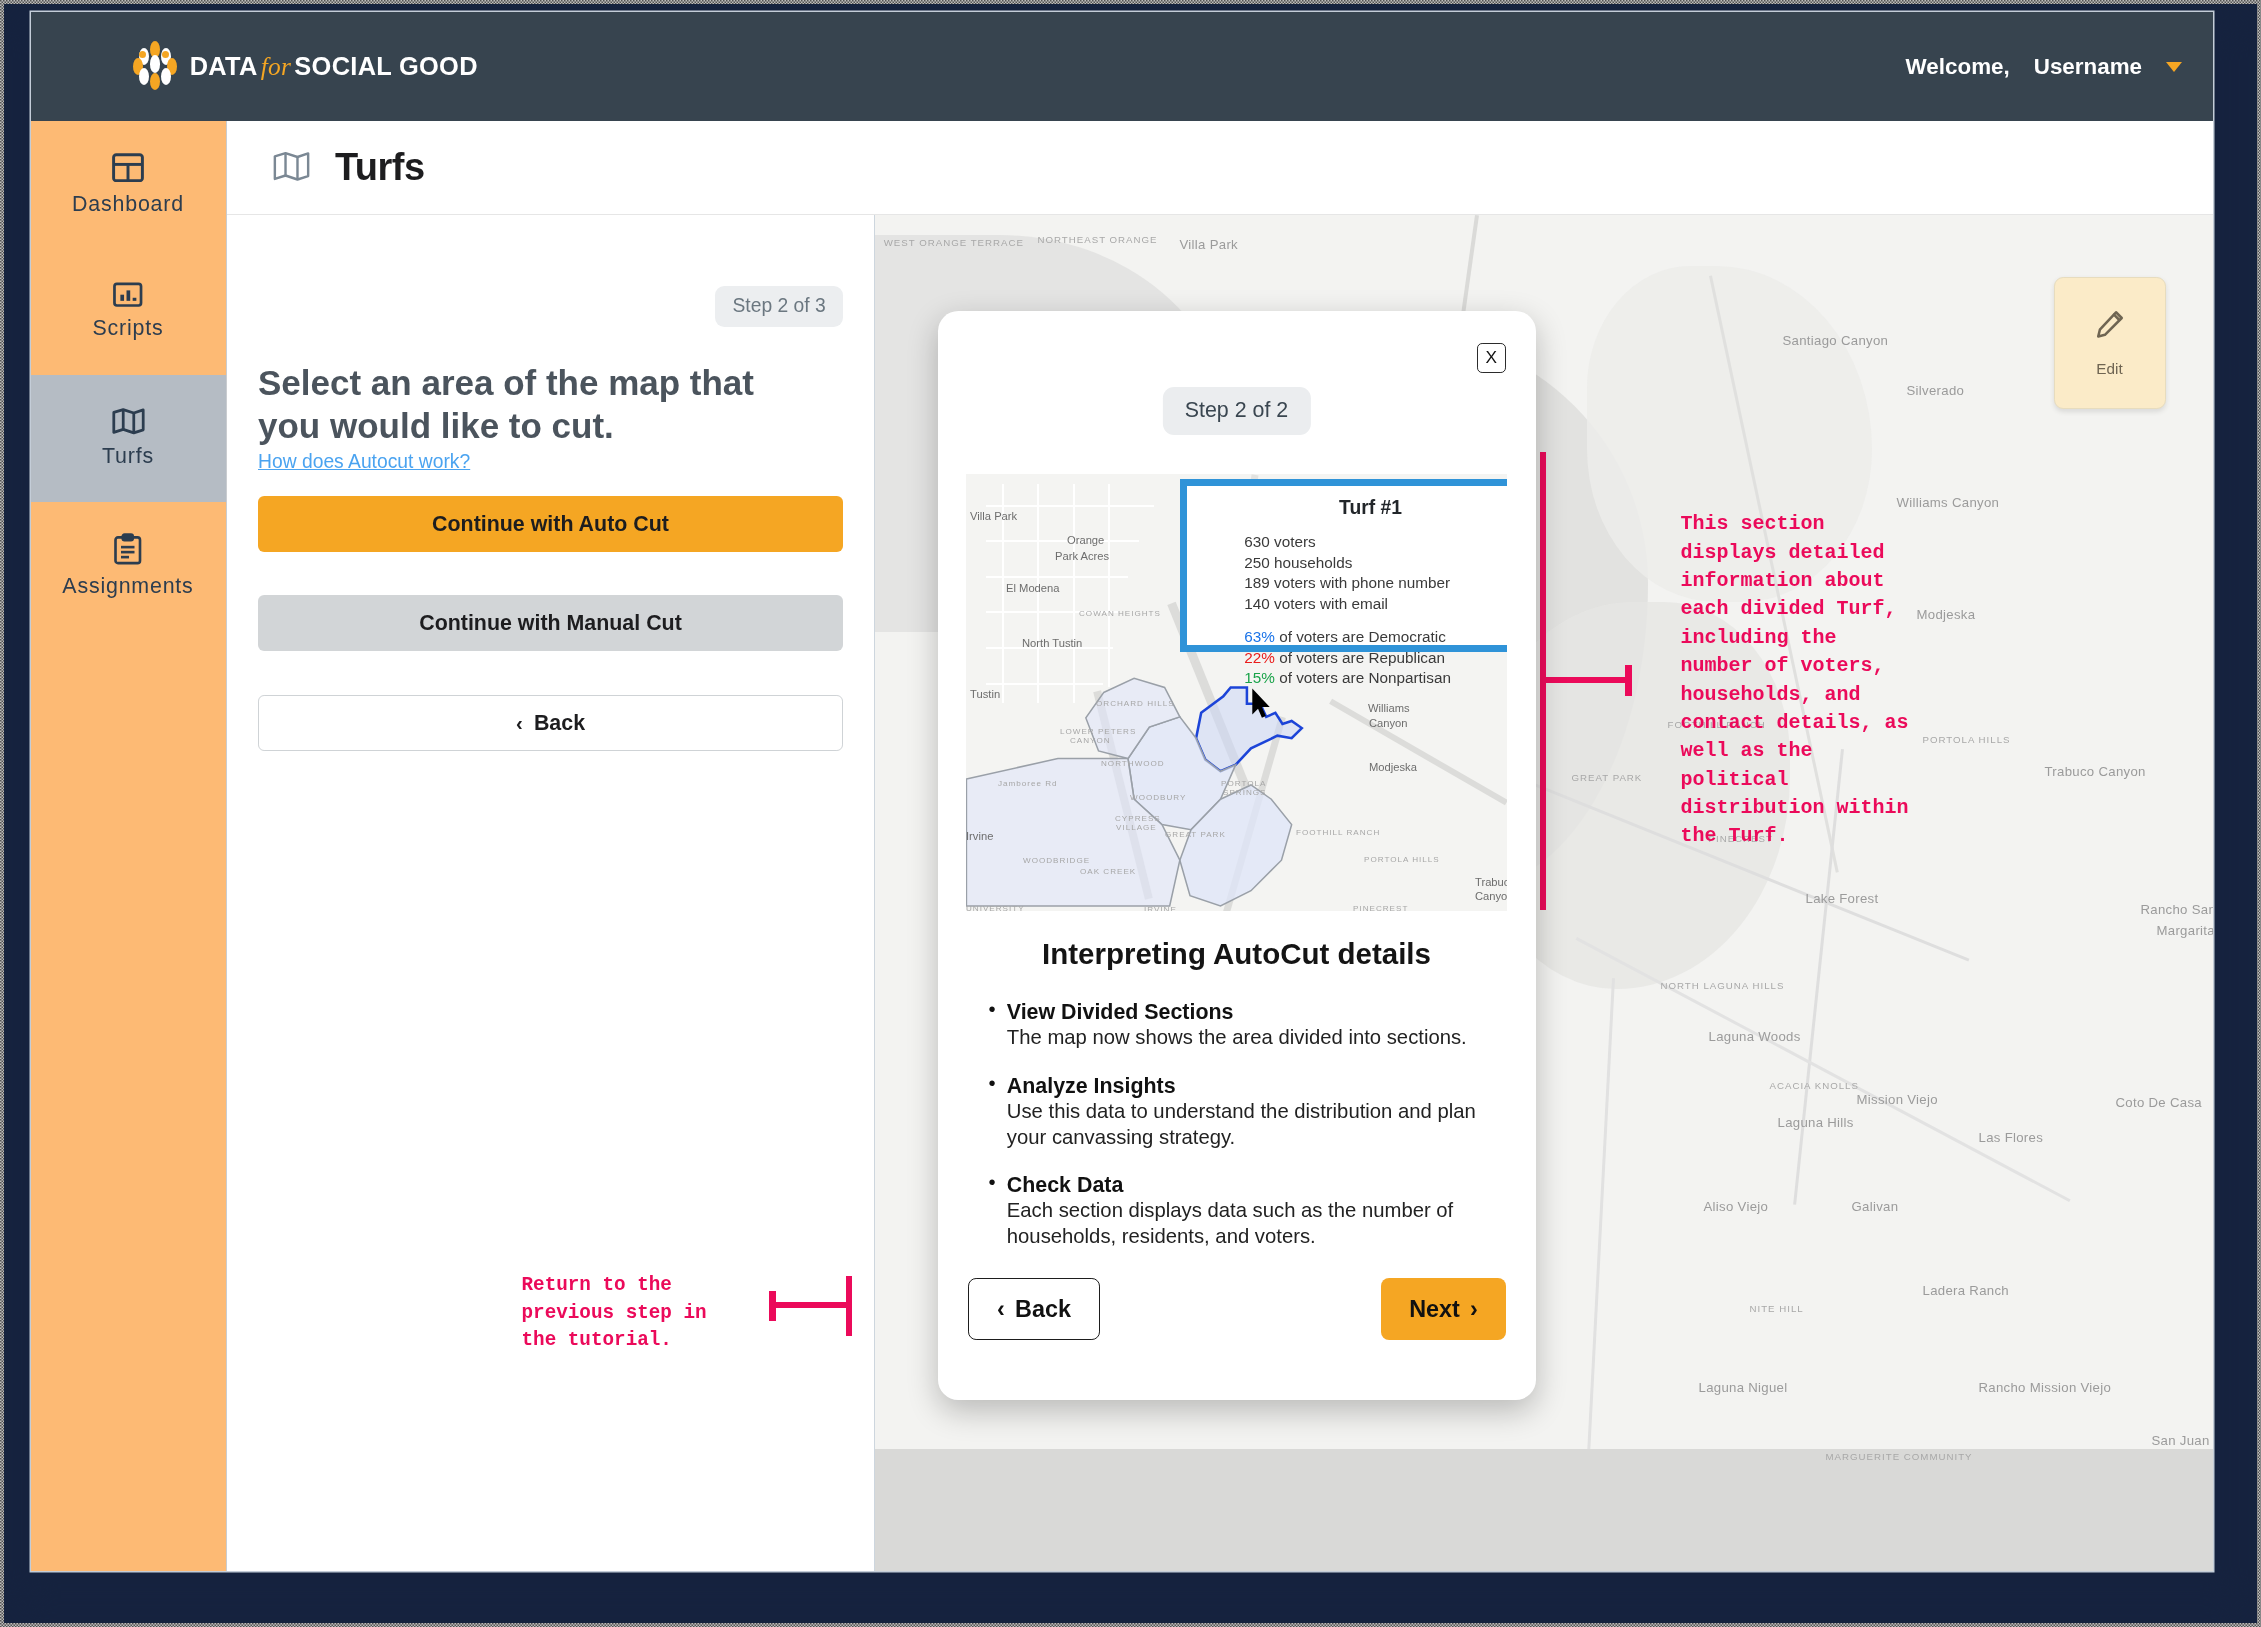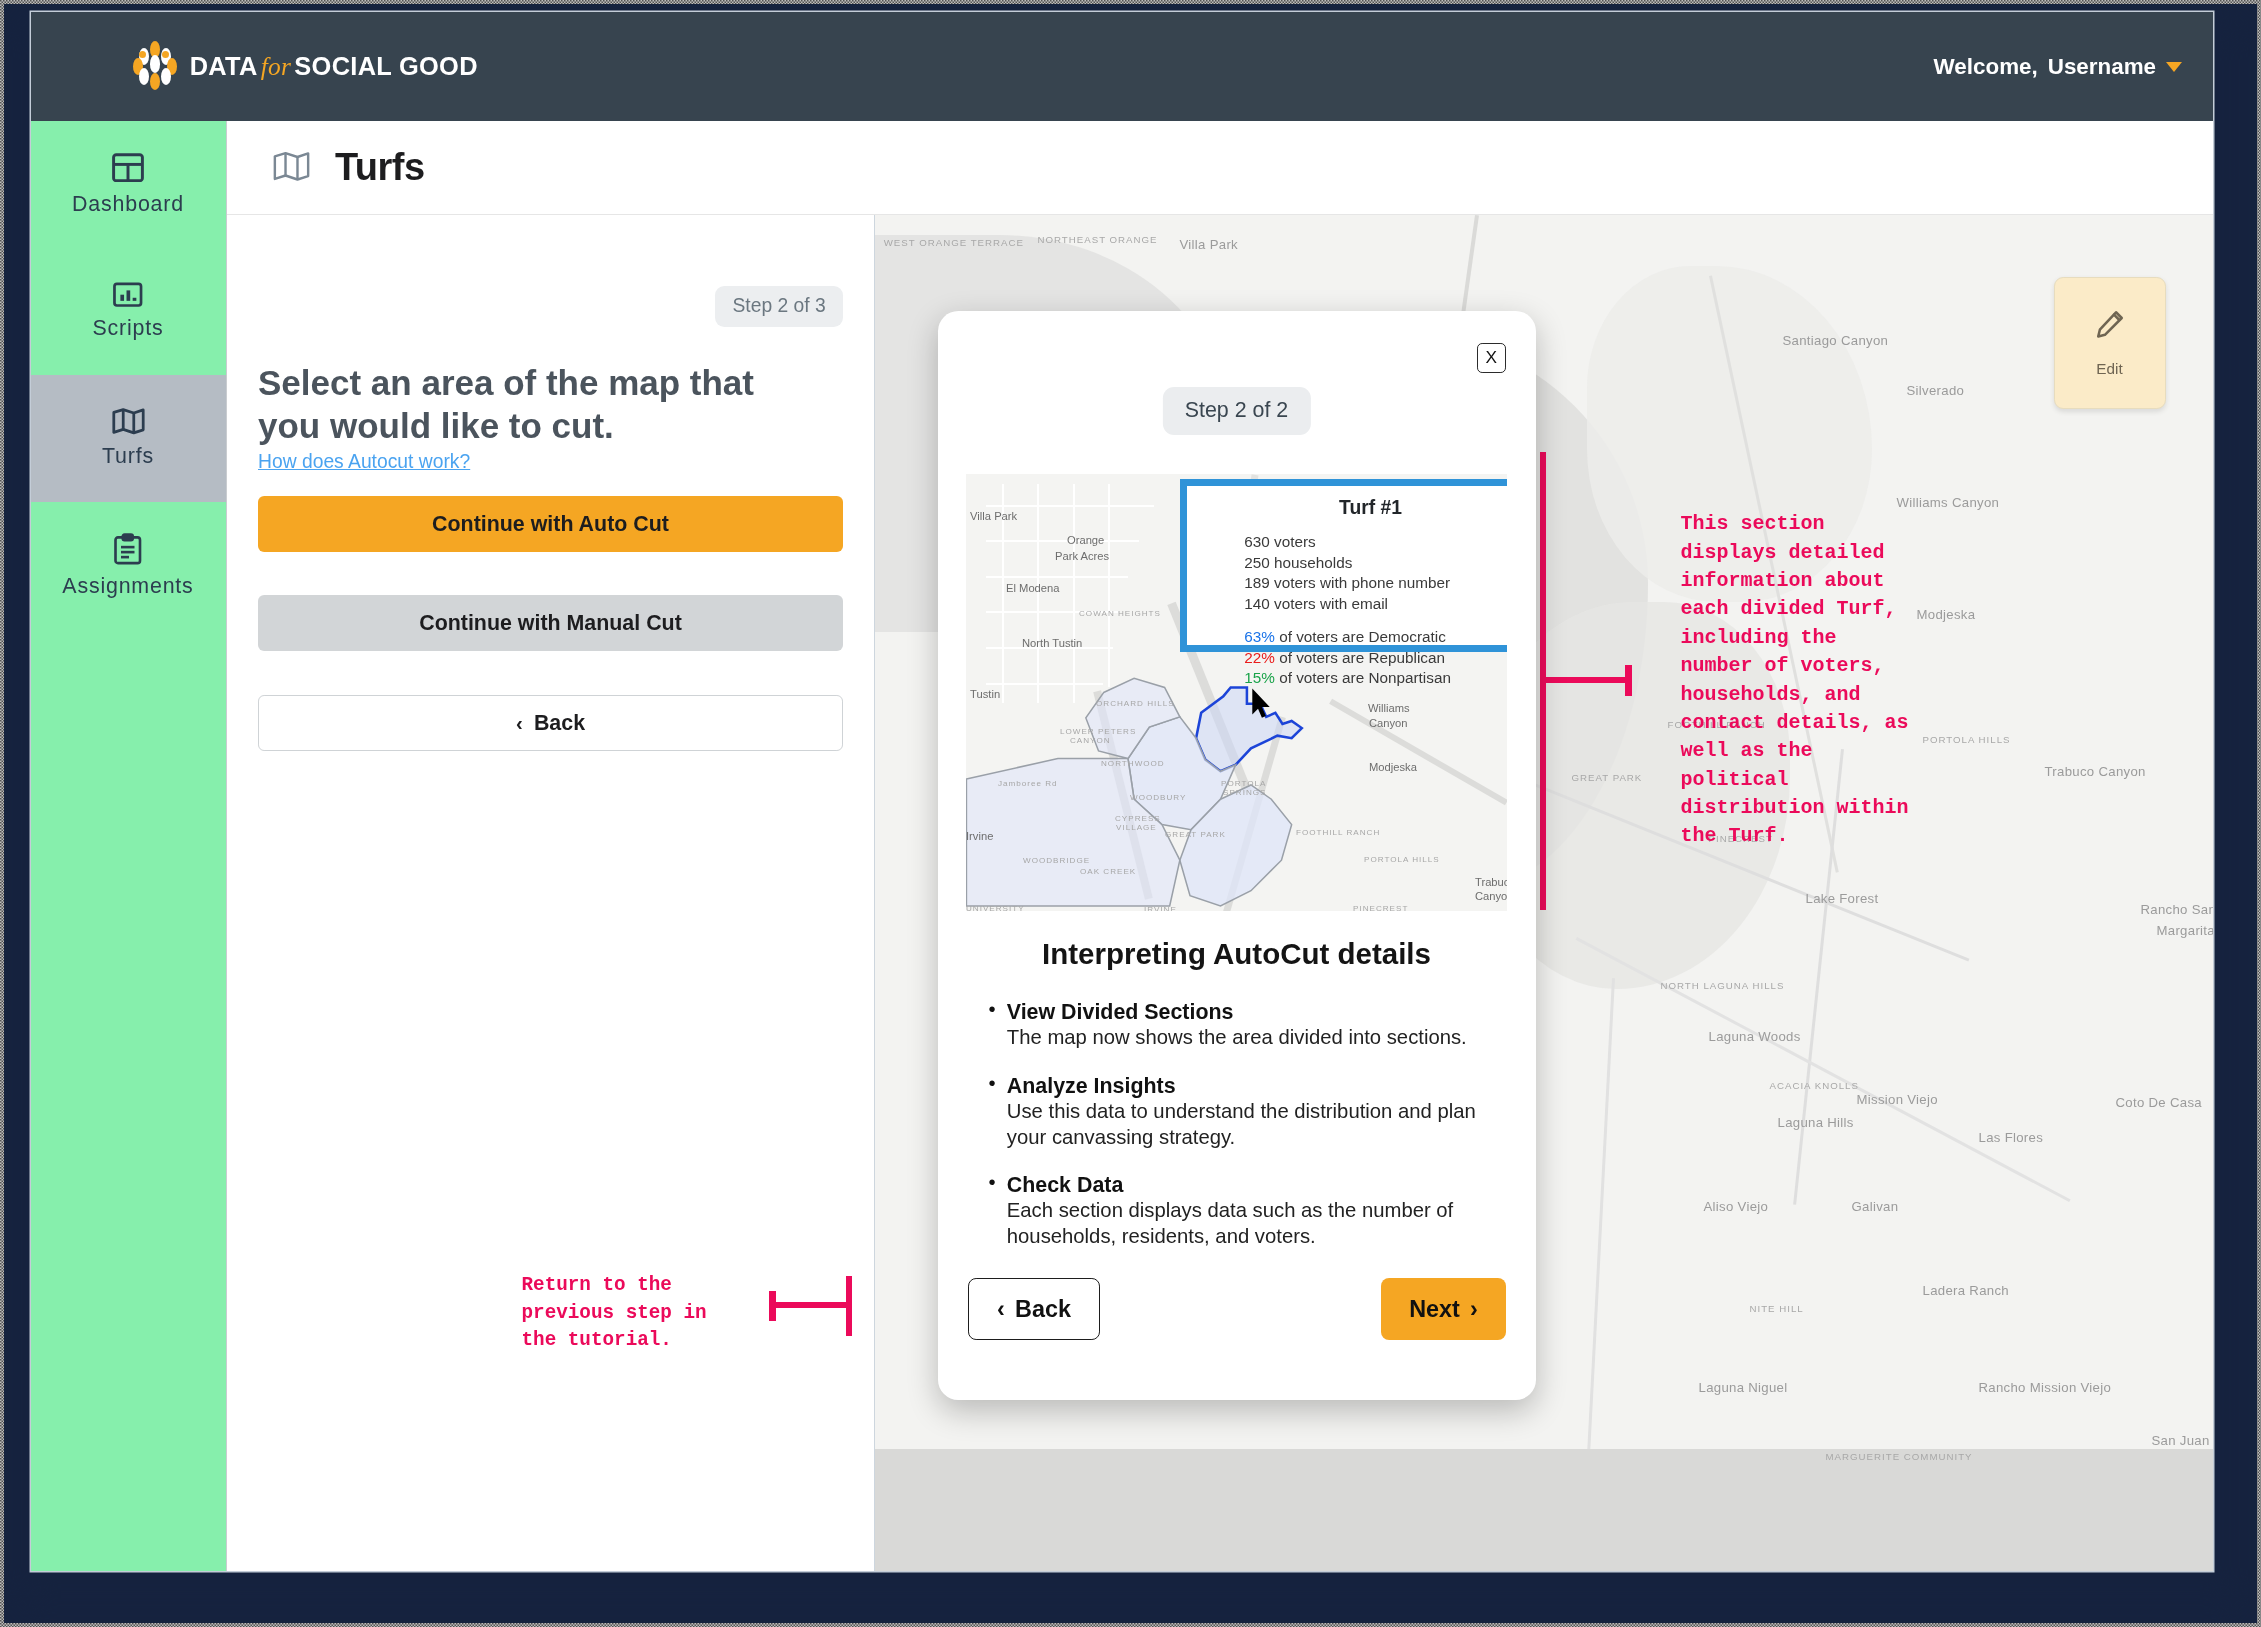--- a/index.html
+++ b/index.html
@@ -48,33 +48,33 @@
   }
   .brand-text {
     font-size: 25.4px; font-weight: bold; letter-spacing: 0.3px;
     color: #ffffff; white-space: nowrap;
   }
   .brand-text .for {
     color: #f5a623; font-style: italic; font-family: "Liberation Serif", serif;
     font-weight: normal; padding: 0 3.1px;
   }
   #welcome {
-    display: flex; align-items: center; gap: 10px;
+    display: flex; align-items: center; gap: 24px;
     color: #ffffff; font-size: 22.4px; font-weight: bold;
   }
   #welcome .caret {
     width: 0; height: 0;
     border-left: 8.6px solid transparent; border-right: 8.6px solid transparent;
     border-top: 10.2px solid #f5a623;
   }
 
   
   #sidebar {
     position: absolute; left: 0; top: 109px; width: 196px; bottom: 0;
-    background: #86efac; border-right: 1px solid #c9ccd0;
+    background: #fdba74; border-right: 1px solid #c9ccd0;
   }
   .nav-item {
     height: 127px; display: flex; flex-direction: column;
     align-items: center; justify-content: center; gap: 9.2px;
     color: #2c3d4f;
   }
   .nav-item.active { background: #b5bcc4; }
   .nav-label { font-size: 21.4px; letter-spacing: 0.8px; color: #2c3d4f; }
   .nav-icon svg { display: block; }
 

